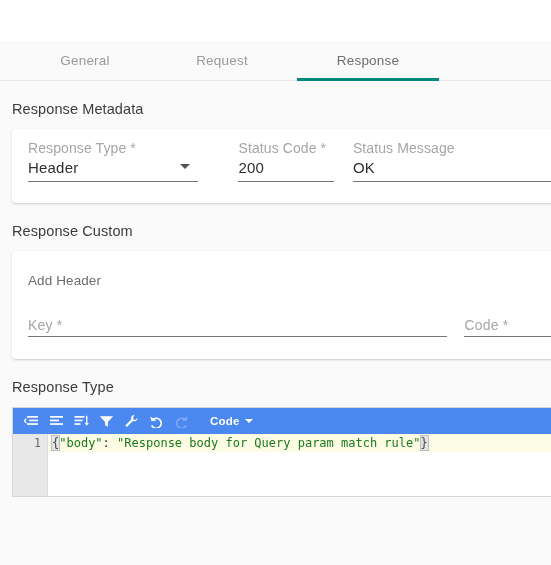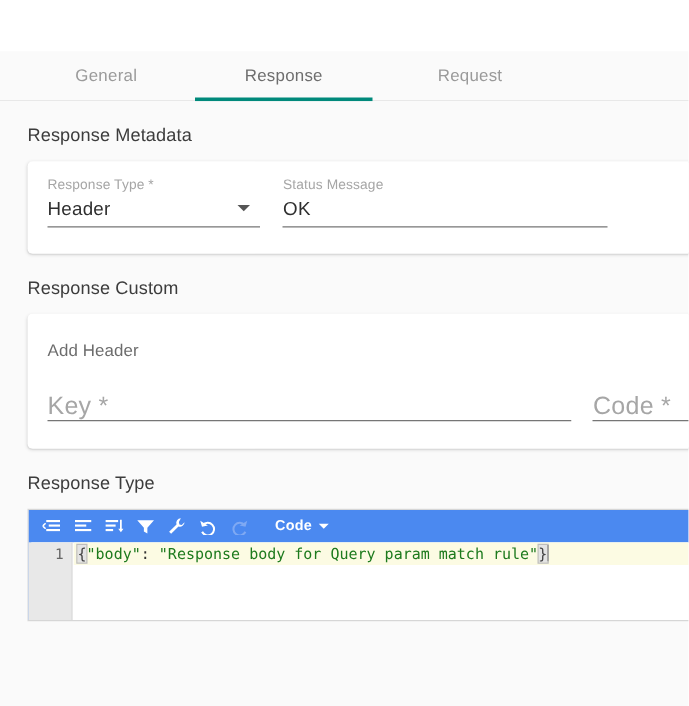--- a/index.html
+++ b/index.html
@@ -59,21 +59,21 @@
     left: 0; right: 0; bottom: 0;
     height: 3px;
     background: #00897b;
   }
 
   
   .body-area {
     position: relative;
     height: 484px;
     background: #fafafa;
-    padding-left: 13px;
+    padding-left: 3px;
     overflow: hidden;
   }
   .body-inner { position: relative; }
 
   .section-title {
     font-size: 14.5px;
     color: #3c3c3c;
     padding: 20px 0 12px 9px;
     letter-spacing: .1px;
   }
@@ -88,37 +88,37 @@
     position: relative;
   }
 
   
   .field {
     position: relative;
     display: inline-block;
     vertical-align: top;
   }
   .field-label {
-    font-size: 11px;
+    font-size: 14px;
     color: #a6a6a6;
     letter-spacing: .1px;
     display: block;
     height: 14px;
     line-height: 14px;
   }
   .field-value {
     font-size: 15px;
     color: #2f2f2f;
     height: 26px;
     line-height: 26px;
     letter-spacing: .2px;
     white-space: nowrap;
     overflow: hidden;
   }
-  .field-value.placeholder { color: #a6a6a6; font-size: 20px; }
+  .field-value.placeholder { color: #a6a6a6; font-size: 14px; }
   .field-underline {
     height: 1px;
     background: #767676;
     width: 100%;
   }
   .caret-down {
     position: absolute;
     right: 8px;
     top: 23px;
     width: 0; height: 0;
@@ -259,43 +259,48 @@
 <body>
 
 <div class="dialog">
 
   <div class="dialog-top-strip"></div>
 
   <div class="tabbar">
     <div class="tab general">
       <span>General</span>
     </div>
+    <div class="tab request">
+      <span>Request</span>
+    </div>
     <div class="tab response active">
       <span>Response</span>
-    </div>
-    <div class="tab request">
-      <span>Request</span>
     </div>
   </div>
 
   <div class="body-area">
     <div class="body-inner">
 
       <div class="section-title">Response Metadata</div>
 
       <div class="card">
         <div class="meta-row">
 
           <div class="field f-type">
             <span class="field-label">Response Type *</span>
             <span class="field-value">Header</span>
             <div class="field-underline"></div>
             <div class="caret-down"></div>
           </div>
 
+          <div class="field f-code">
+            <span class="field-label">Status Code *</span>
+            <span class="field-value">200</span>
+            <div class="field-underline"></div>
+          </div>
 
           <div class="field f-msg">
             <span class="field-label">Status Message</span>
             <span class="field-value">OK</span>
             <div class="field-underline"></div>
           </div>
 
         </div>
       </div>
 

